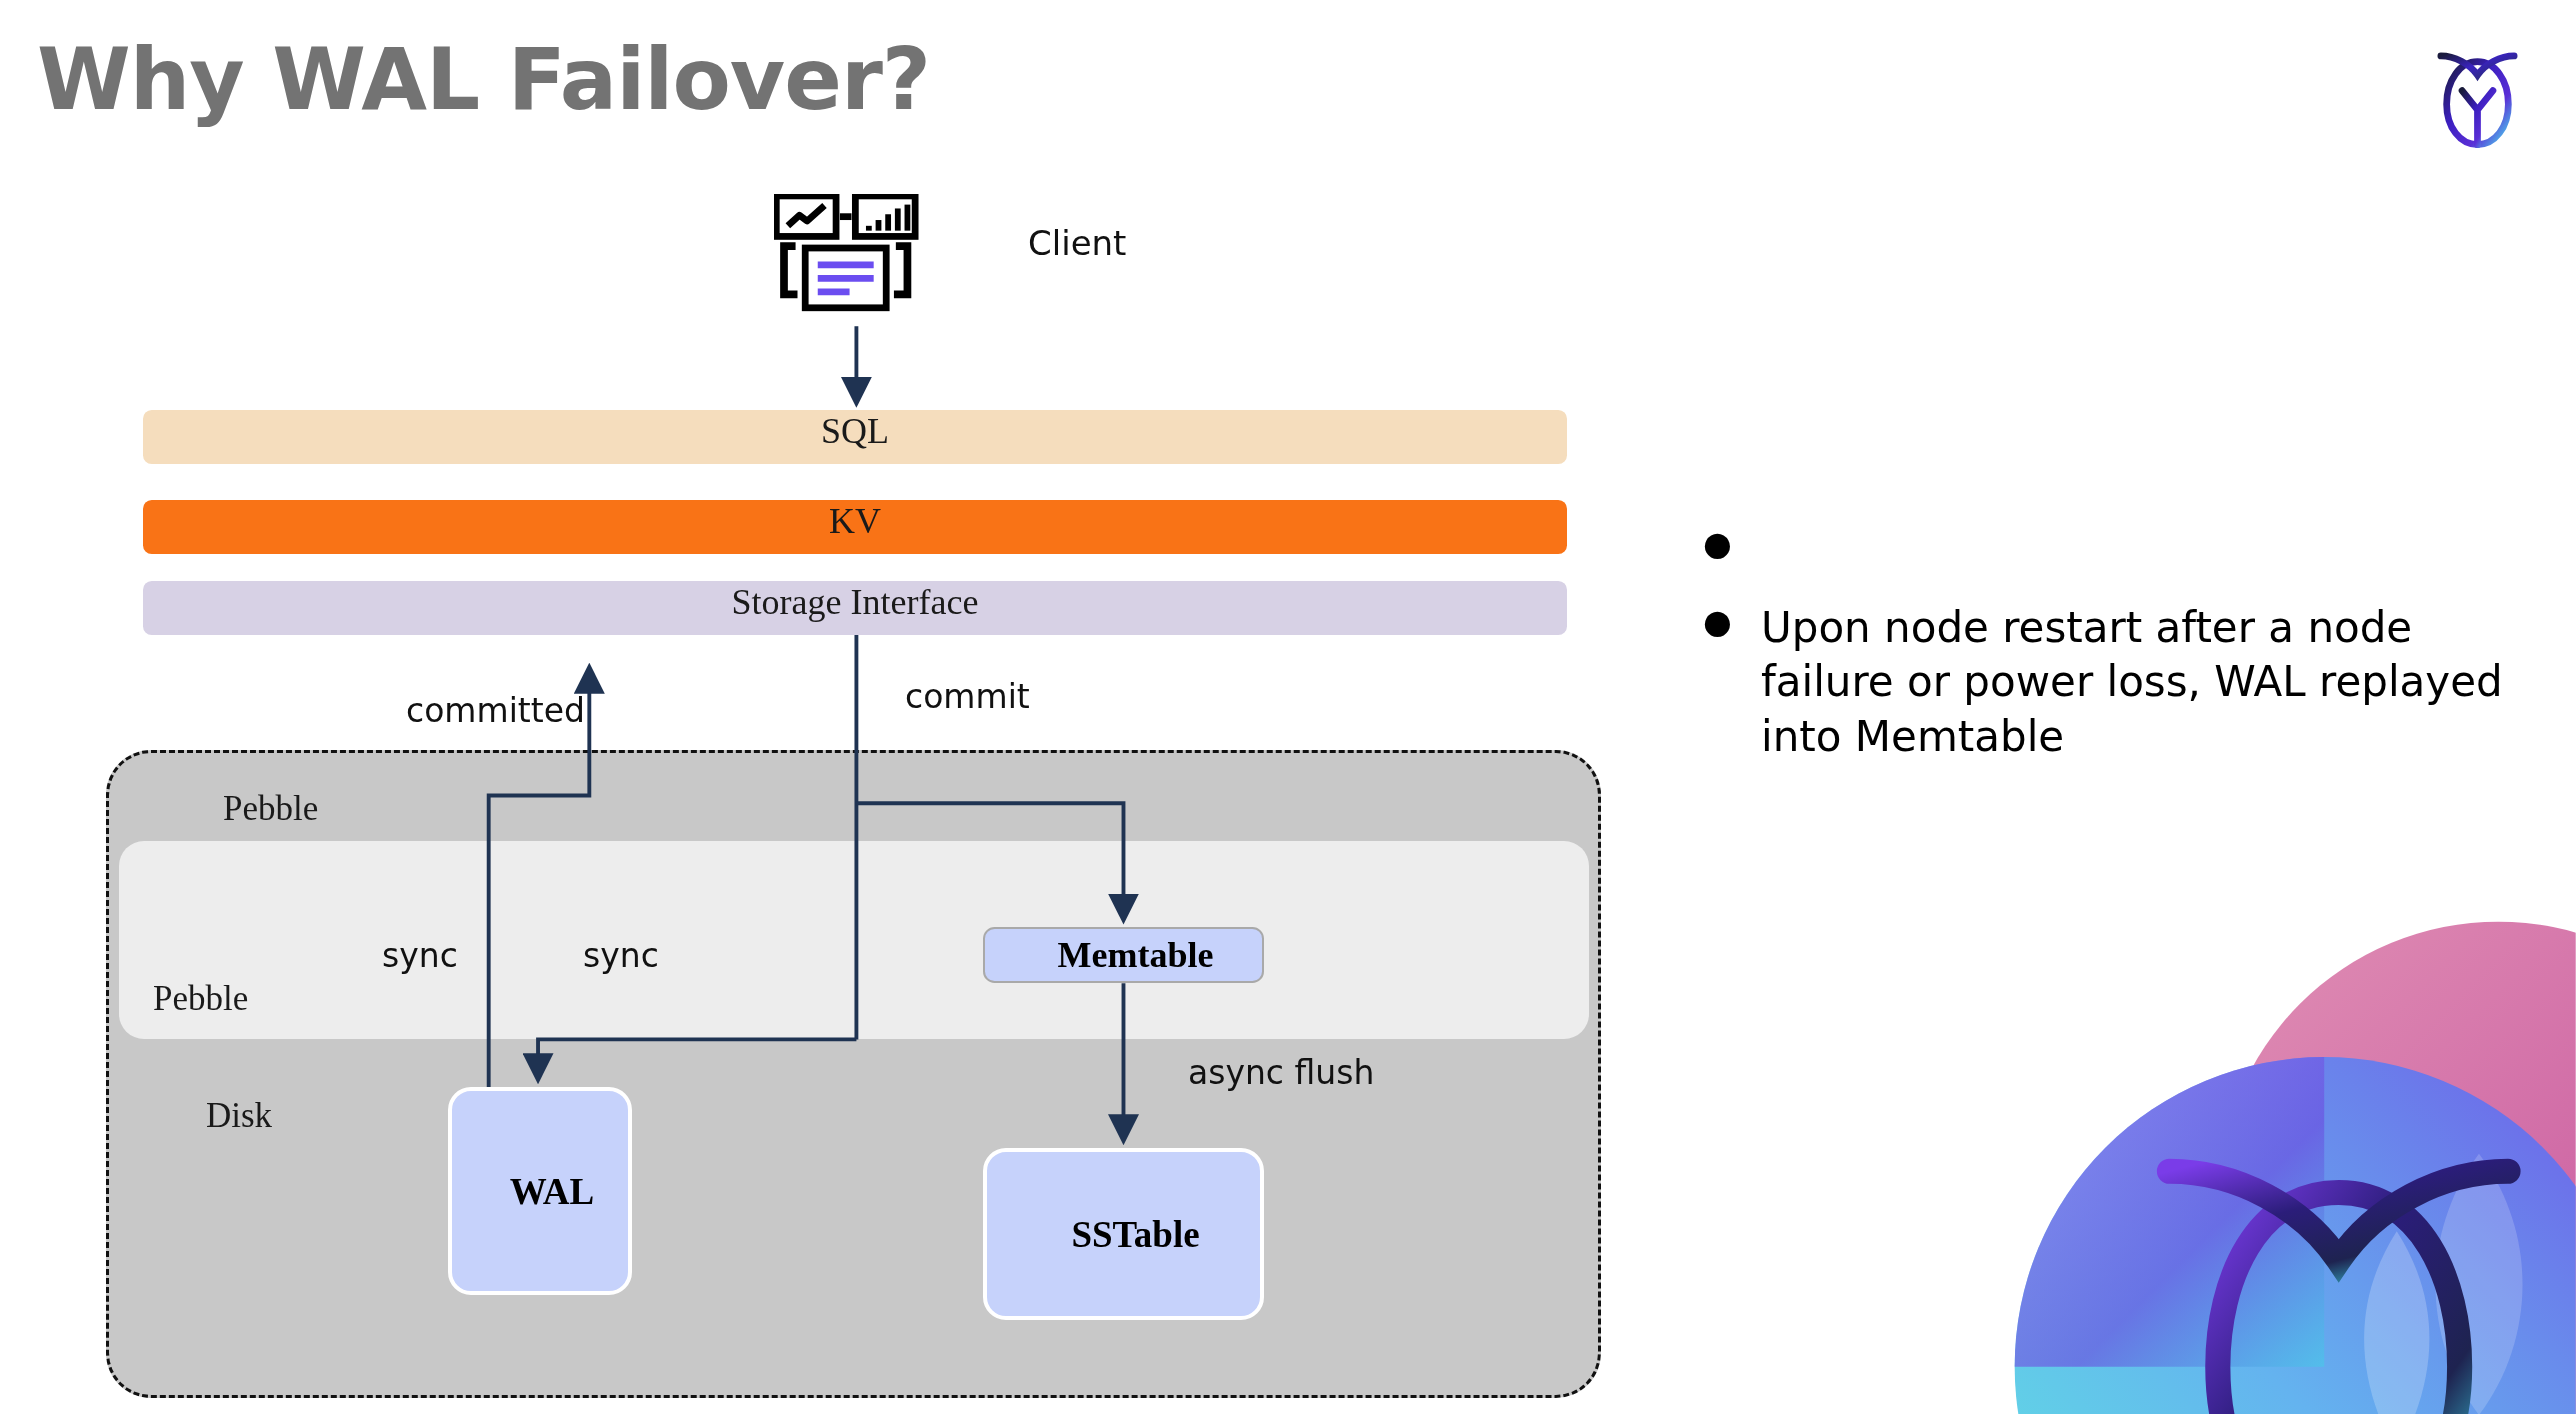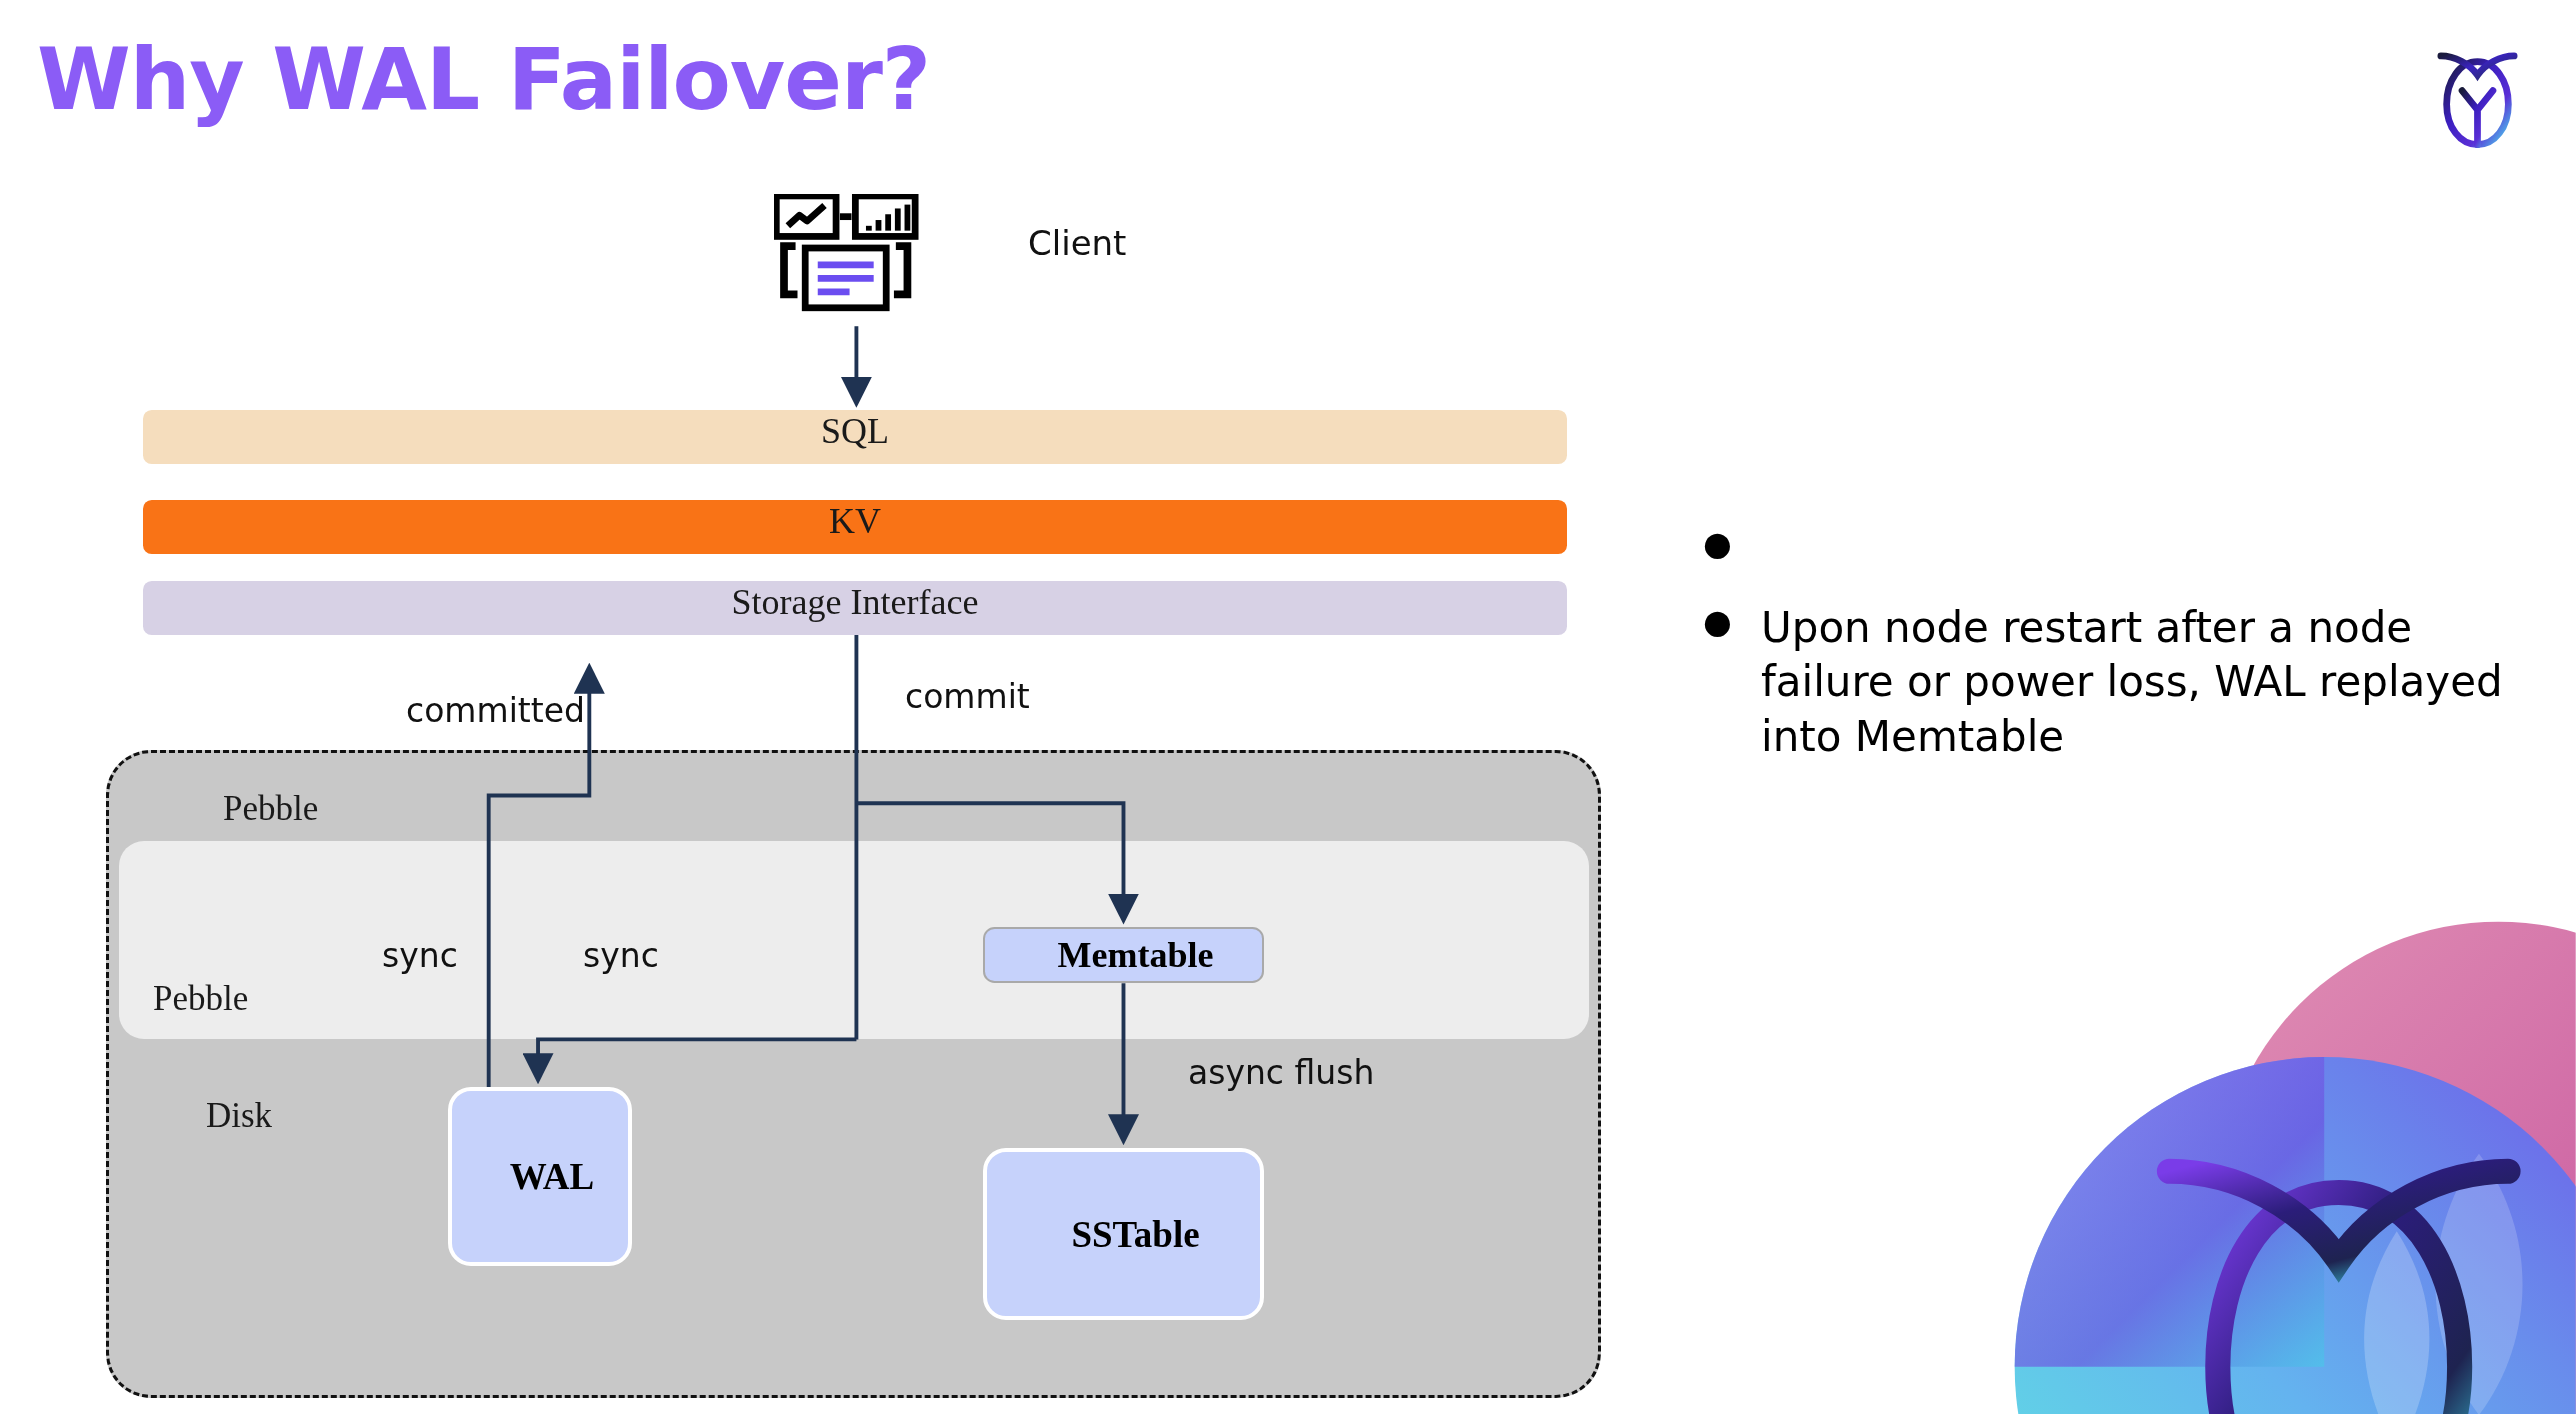--- a/index.html
+++ b/index.html
@@ -11,21 +11,21 @@
     background: #ffffff;
   }
 
   
   #slide-title {
     position: absolute; left: 37px; top: 35px;
     font-family: "DejaVu Sans", sans-serif;
     font-weight: 700;
     font-size: 85px;
     letter-spacing: -1px;
-    color: #8b5cf6;
+    color: #737373;
     line-height: 1.05;
     white-space: nowrap;
   }
 
   
   #corner-logo {
     position: absolute; left: 2410px; top: 27px;
     width: 135px; height: 135px;
   }
 
@@ -94,21 +94,21 @@
   .node-box {
     position: absolute;
     display: flex; align-items: center; justify-content: center;
     background: #c6d2fb;
     font-family: "Liberation Serif", "DejaVu Serif", serif;
     font-weight: 700;
     color: #000000;
     padding-left: 24px;
   }
   #node-wal {
-    left: 448px; top: 1087px; width: 184px; height: 179px;
+    left: 448px; top: 1087px; width: 184px; height: 208px;
     border: 4.8px solid #ffffff; border-radius: 23px;
     font-size: 37px;
   }
   #node-memtable {
     left: 983px; top: 927px; width: 281px; height: 56px;
     border: 2.9px solid #a9a9a9; border-radius: 11.6px;
     font-size: 36px;
   }
   #node-sstable {
     left: 983px; top: 1148px; width: 281px; height: 172px;

